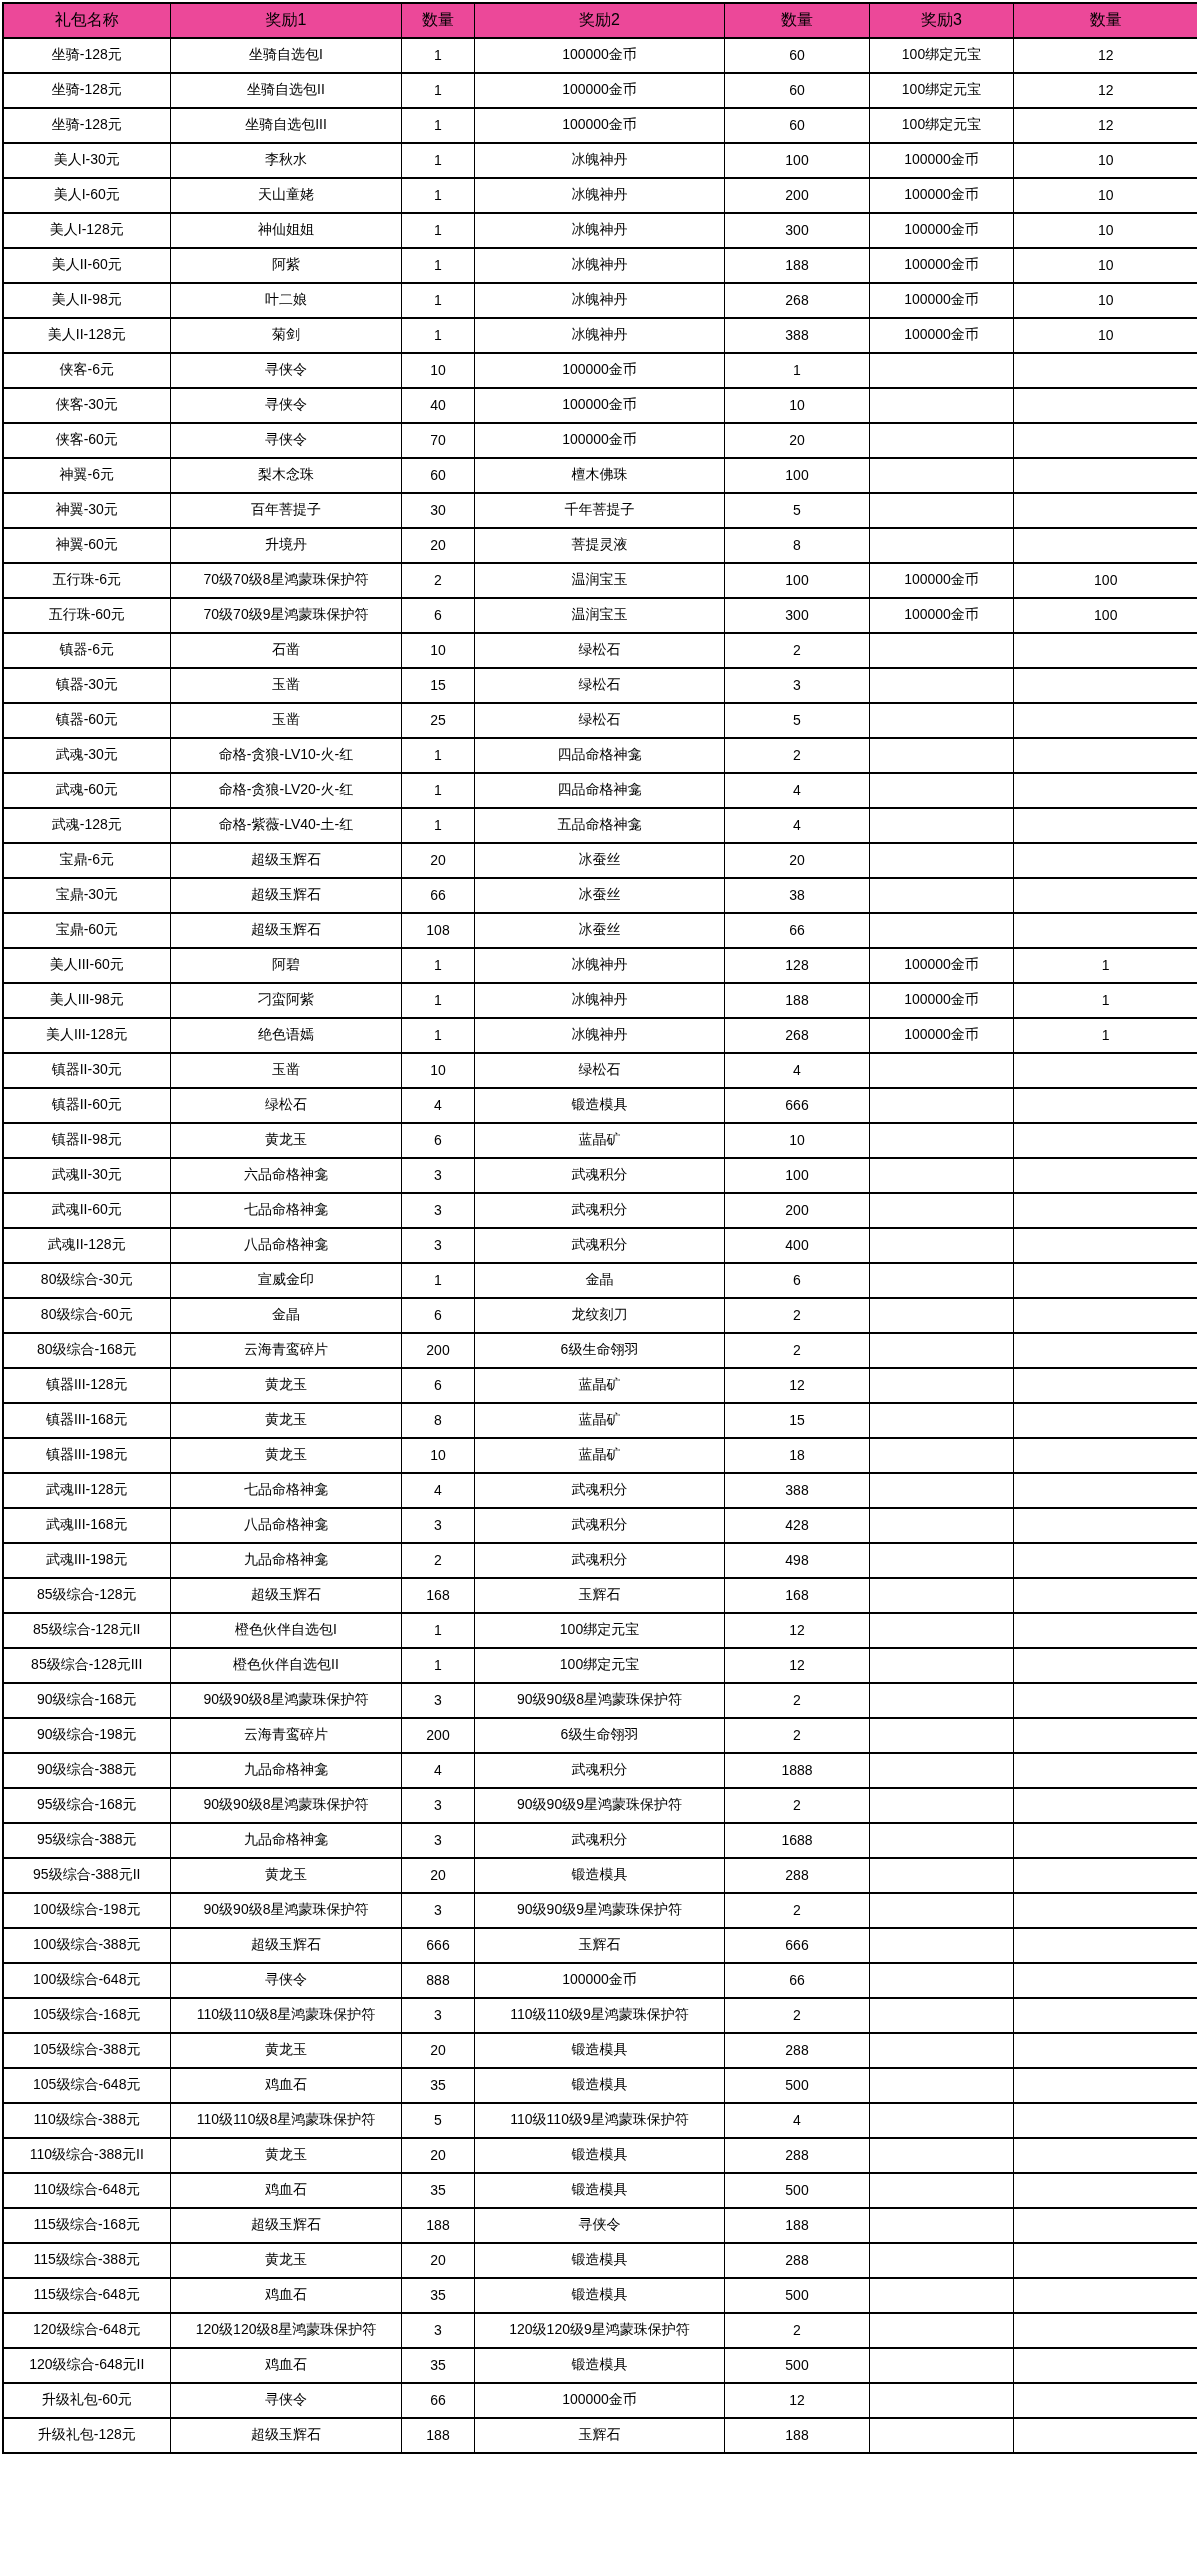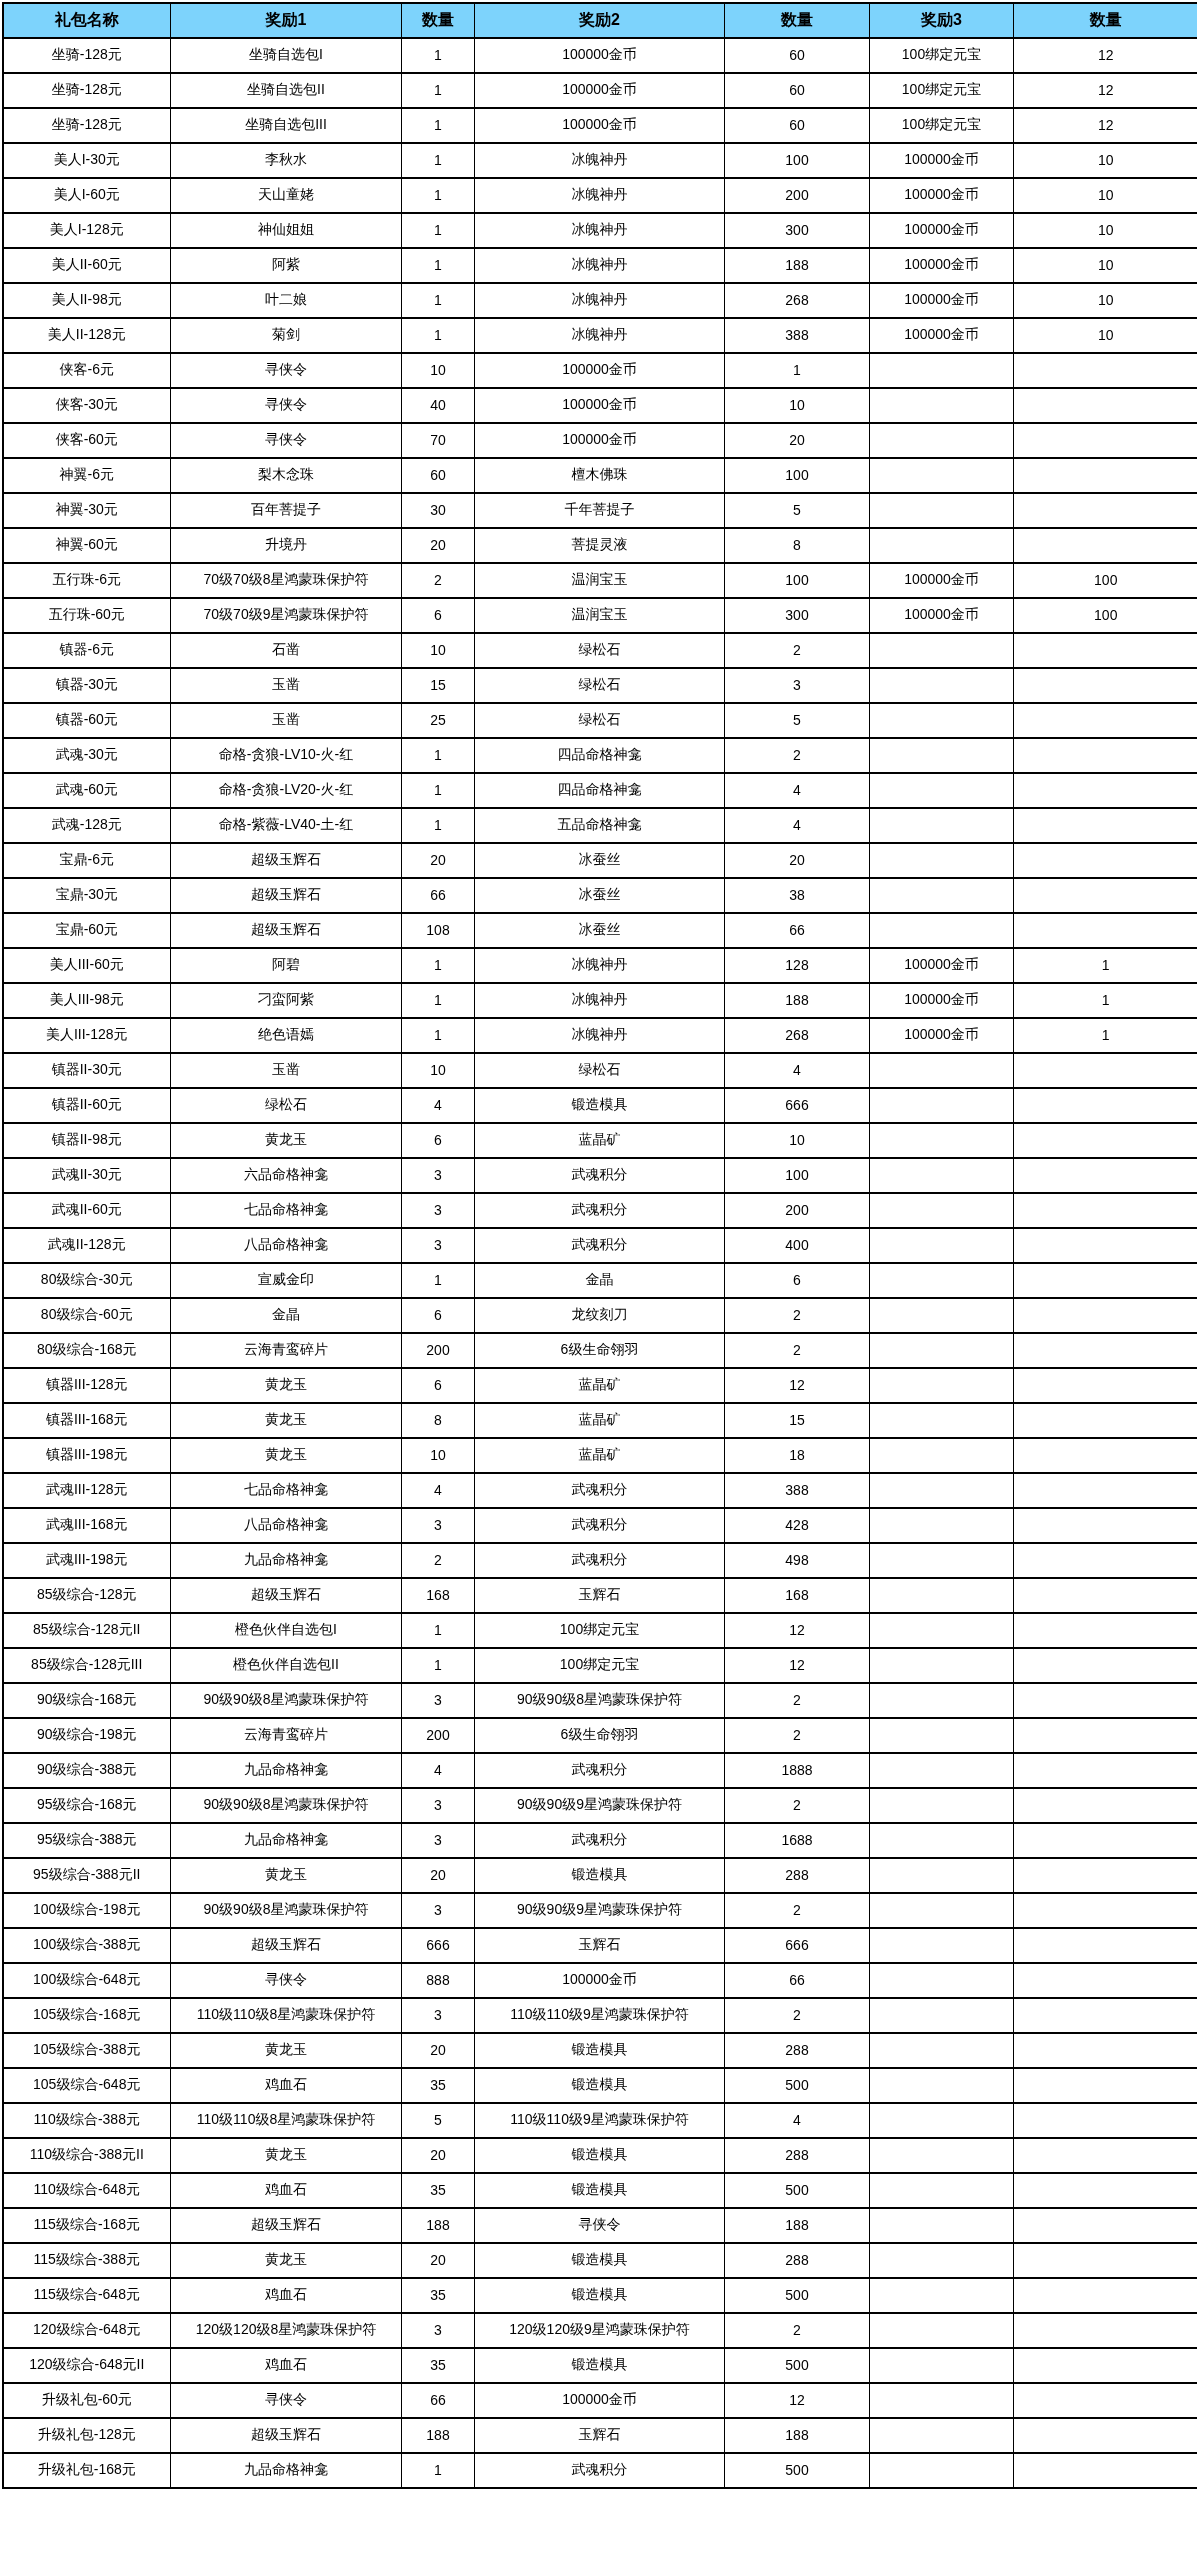--- a/index.html
+++ b/index.html
@@ -15,28 +15,28 @@
   }
   table.gift-table {
     border-collapse: collapse;
     table-layout: fixed;
     width: 1195px;
     border: 2.2px solid #000000;
     font-family: "Liberation Sans", "DejaVu Sans", sans-serif;
     color: #000000;
   }
   table.gift-table th {
-    background: #7dd3fc;
+    background: #ec4899;
     border: 1.5px solid #000000;
     border-top-width: 2.2px;
     border-bottom-width: 2.2px;
     height: 33px;
     padding: 0 1.5px;
     font-size: 16px;
-    font-weight: bold;
+    font-weight: normal;
     text-align: center;
     vertical-align: middle;
     overflow: hidden;
     white-space: nowrap;
   }
   table.gift-table td {
     background: #FFFFFF;
     border: 1.5px solid #000000;
     border-top-width: 2.2px;
     border-bottom-width: 2.2px;
@@ -697,25 +697,16 @@
         </tr>
         <tr>
           <td>升级礼包-128元</td>
           <td>超级玉辉石</td>
           <td>188</td>
           <td>玉辉石</td>
           <td>188</td>
           <td></td>
           <td></td>
         </tr>
-        <tr>
-          <td>升级礼包-168元</td>
-          <td>九品命格神龛</td>
-          <td>1</td>
-          <td>武魂积分</td>
-          <td>500</td>
-          <td></td>
-          <td></td>
-        </tr>
       </tbody>
   </table>
 </div>
 
 
 </body></html>

